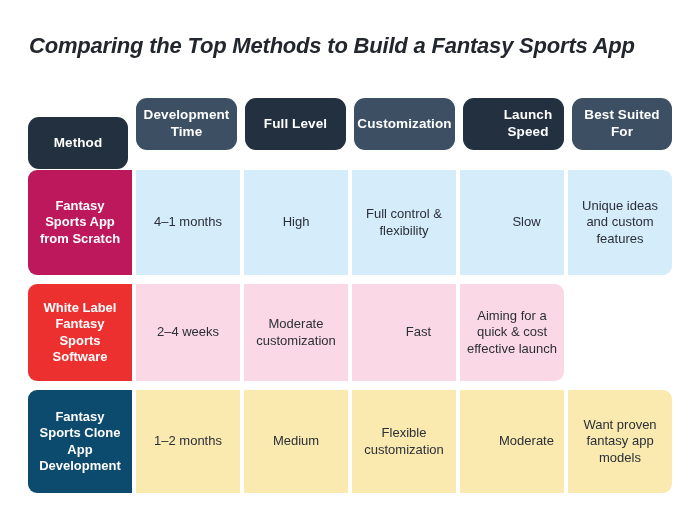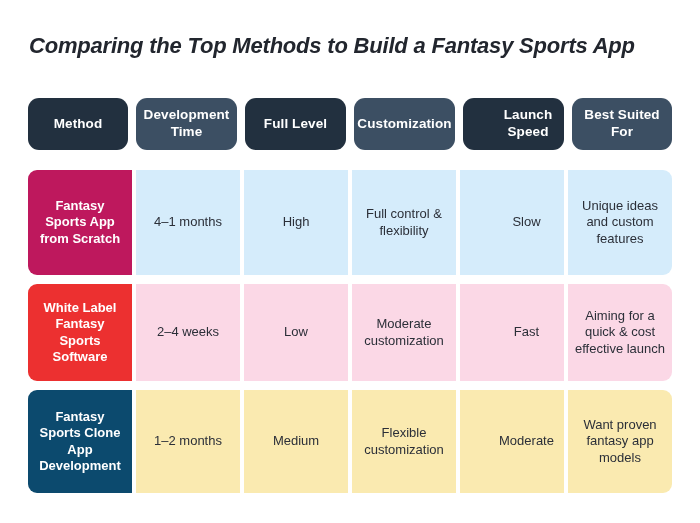--- a/index.html
+++ b/index.html
@@ -72,21 +72,21 @@
 
   
   .col-0 { width: 104px; flex: 0 0 104px; }
   .col-1 { width: 105px; flex: 0 0 105px; }
   .col-2 { width: 105px; flex: 0 0 105px; }
   .col-3 { width: 105px; flex: 0 0 105px; }
   .col-4 { width: 105px; flex: 0 0 105px; padding-left: 35px; }
   .col-5 { width: 105px; flex: 0 0 105px; }
 
   
-  .header-row .col-0 { width: 100px; flex: 0 0 100px; }
+  .header-row .col-0 { width: 100px; flex: 0 0 100px; margin-top: 19px; }
   .header-row .col-1 { width: 101px; flex: 0 0 101px; }
   .header-row .col-2 { width: 101px; flex: 0 0 101px; }
   .header-row .col-3 { width: 101px; flex: 0 0 101px; }
   .header-row .col-4 { width: 101px; flex: 0 0 101px; }
   .header-row .col-5 { width: 100px; flex: 0 0 100px; }
 
   
   .body-row .col-0 { width: 104px; flex: 0 0 104px; }
   .body-row .col-1 { width: 104px; flex: 0 0 104px; }
   .body-row .col-2 { width: 104px; flex: 0 0 104px; }
@@ -160,21 +160,20 @@
       <div class="cell body-cell col-1">4–1 months</div>
       <div class="cell body-cell col-2">High</div>
       <div class="cell body-cell col-3">Full control &amp; flexibility</div>
       <div class="cell body-cell col-4">Slow</div>
       <div class="cell body-cell last-cell col-5">Unique ideas and custom features</div>
     </div>
 
     <div class="row body-row row-2">
       <div class="cell label-cell col-0">White Label Fantasy Sports Software</div>
       <div class="cell body-cell col-1">2–4 weeks</div>
-      <div class="cell body-cell col-2">Low</div>
       <div class="cell body-cell col-3">Moderate customization</div>
       <div class="cell body-cell col-4">Fast</div>
       <div class="cell body-cell last-cell col-5">Aiming for a quick &amp; cost effective launch</div>
     </div>
 
     <div class="row body-row row-3">
       <div class="cell label-cell col-0">Fantasy Sports Clone App Development</div>
       <div class="cell body-cell col-1">1–2 months</div>
       <div class="cell body-cell col-2">Medium</div>
       <div class="cell body-cell col-3">Flexible customization</div>

